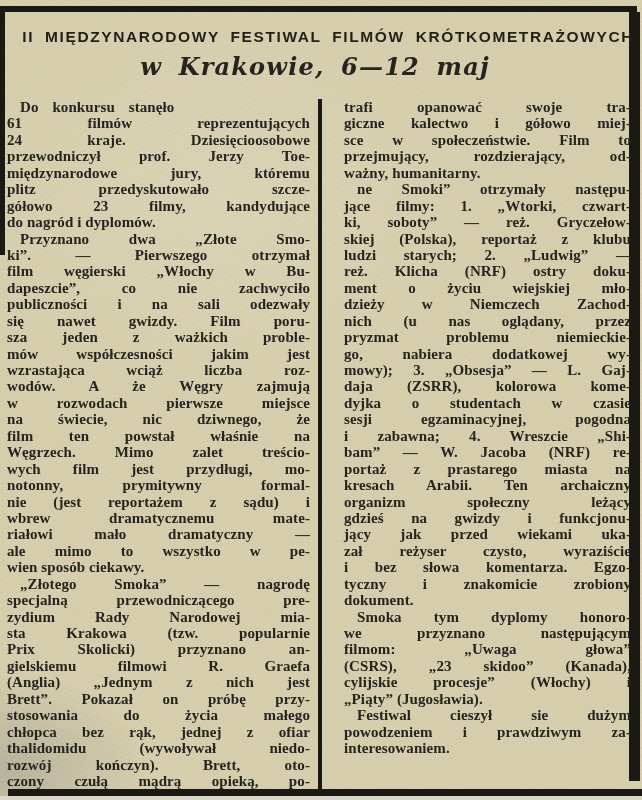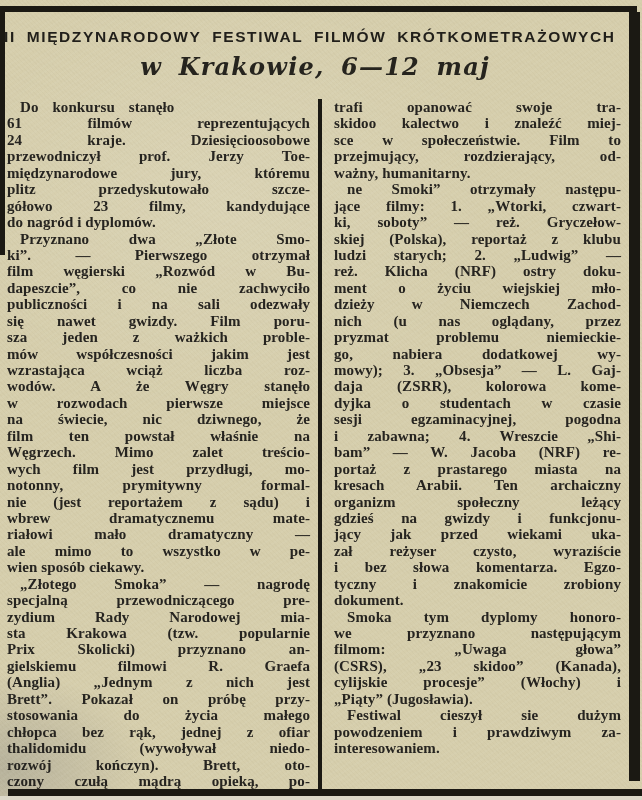--- a/index.html
+++ b/index.html
@@ -33,21 +33,21 @@
   .left-rule   { left: 0;   top: 10px; width: 5px;   height: 245px; }
   .right-rule  { left: 629px; top: 12px; width: 11px; height: 769px; }
   .bottom-rule { left: 8px; top: 789px; width: 634px; height: 7px; }
   .bottom-edge { left: 0; top: 796px; width: 642px; height: 4px; background: #dcd8c8; }
   .column-divider { position: absolute; left: 318px; top: 99px; width: 4px; height: 694px; background: var(--bar, #1b1913); }
 
   .masthead-title {
     position: absolute;
     left: 4px; top: 28px; width: 630px;
     margin: 0;
-    text-align: left;
+    text-align: right;
     font-family: "Liberation Sans", "DejaVu Sans", sans-serif;
     font-weight: 700;
     font-size: 15.5px;
     letter-spacing: 1.6px;
     word-spacing: 5px;
     color: #211f1a;
     white-space: nowrap;
   }
   .masthead-subtitle {
     position: absolute;
@@ -66,21 +66,21 @@
   .col {
     position: absolute;
     top: 0;
     color: var(--ink, #262420);
     font-weight: 700;
     font-size: 15px;
     line-height: 16.43px;
     letter-spacing: 0.1px;
   }
   .col[data-col="0"] { left: 7px;   width: 303px; }
-  .col[data-col="1"] { left: 334px; width: 287px; }
+  .col[data-col="1"] { left: 344px; width: 287px; }
 
   .para { margin: 0; }
   .para .line { text-align: justify; text-align-last: justify; }
   .para .line.end { text-align-last: left; font-family: Liberation Serif, serif; }
   .para.indent .line:first-child { text-indent: 13px; }
   
   .col[data-col="0"] .para:first-child .line { word-spacing: 10px; }
 </style>
 </head>
 <body>
@@ -108,28 +108,28 @@
           <div class="line">24 kraje. Dziesięcioosobowe</div>
           <div class="line">przewodniczył prof. Jerzy Toe-</div>
           <div class="line">międzynarodowe jury, któremu</div>
           <div class="line">plitz przedyskutowało szcze-</div>
           <div class="line">gółowo 23 filmy, kandydujące</div>
           <div class="line end">do nagród i dyplomów.</div>
         </div>
         <div class="para indent">
           <div class="line">Przyznano dwa „Złote Smo-</div>
           <div class="line">ki”. — Pierwszego otrzymał</div>
-          <div class="line">film węgierski „Rozwód w Bu-</div>
+          <div class="line">film węgierski „Włochy w Bu-</div>
           <div class="line">dapeszcie”, co nie zachwyciło</div>
           <div class="line">publiczności i na sali odezwały</div>
           <div class="line">się nawet gwizdy. Film poru-</div>
           <div class="line">sza jeden z ważkich proble-</div>
           <div class="line">mów współczesności jakim jest</div>
           <div class="line">wzrastająca wciąż liczba roz-</div>
-          <div class="line">wodów. A że Węgry stanęło</div>
+          <div class="line">wodów. A że Węgry zajmują</div>
           <div class="line">w rozwodach pierwsze miejsce</div>
           <div class="line">na świecie, nic dziwnego, że</div>
           <div class="line">film ten powstał właśnie na</div>
           <div class="line">Węgrzech. Mimo zalet treścio-</div>
           <div class="line">wych film jest przydługi, mo-</div>
           <div class="line">notonny, prymitywny formal-</div>
           <div class="line">nie (jest reportażem z sądu) i</div>
           <div class="line">wbrew dramatycznemu mate-</div>
           <div class="line">riałowi mało dramatyczny —</div>
           <div class="line">ale mimo to wszystko w pe-</div>
@@ -147,21 +147,21 @@
           <div class="line">stosowania do życia małego</div>
           <div class="line">chłopca bez rąk, jednej z ofiar</div>
           <div class="line">thalidomidu (wywoływał niedo-</div>
           <div class="line">rozwój kończyn). Brett, oto-</div>
           <div class="line">czony czułą mądrą opieką, po-</div>
         </div>
       </div>
     <div class="col" data-col="1">
         <div class="para">
           <div class="line">trafi opanować swoje tra-</div>
-          <div class="line">skidoo kalectwo i znaleźć miej-</div>
+          <div class="line">giczne kalectwo i gółowo miej-</div>
           <div class="line">sce w społeczeństwie. Film to</div>
           <div class="line">przejmujący, rozdzierający, od-</div>
           <div class="line end">ważny, humanitarny.</div>
         </div>
         <div class="para indent">
           <div class="line">ne Smoki” otrzymały następu-</div>
           <div class="line">jące filmy: 1. „Wtorki, czwart-</div>
           <div class="line">ki, soboty” — reż. Gryczełow-</div>
           <div class="line">skiej (Polska), reportaż z klubu</div>
           <div class="line">ludzi starych; 2. „Ludwig” —</div>

